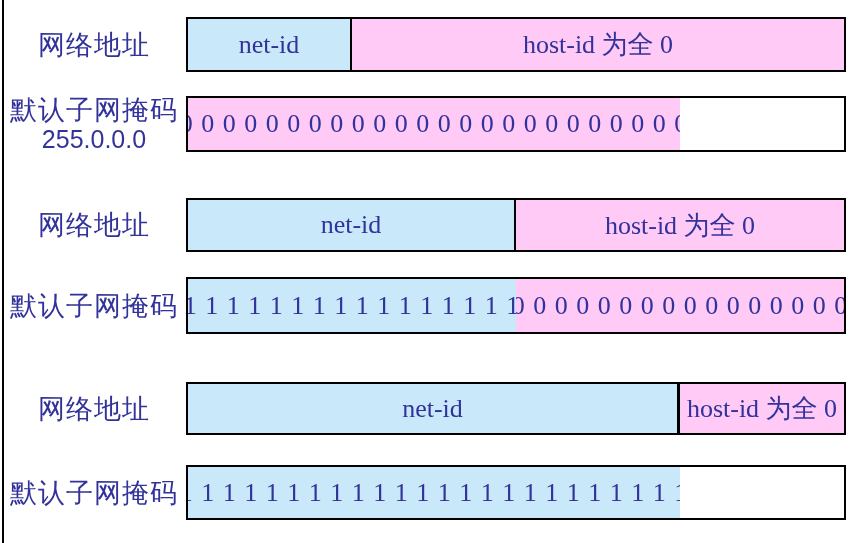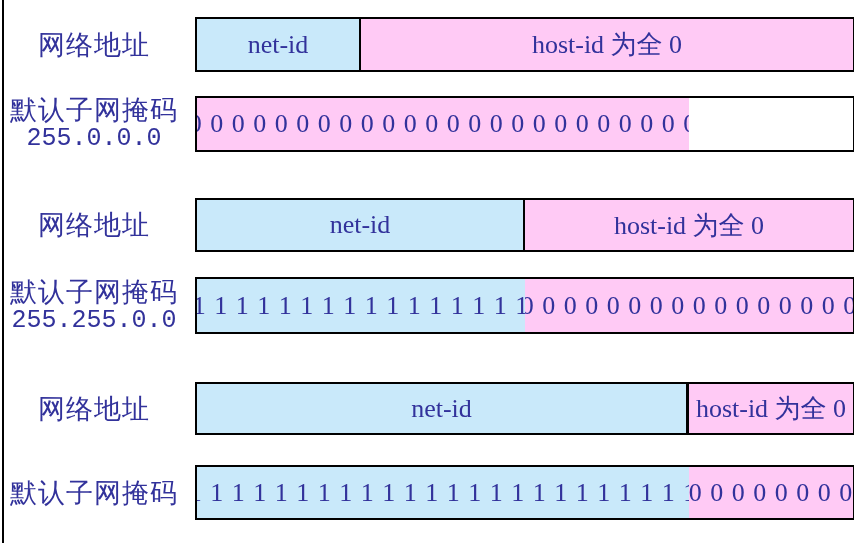--- a/index.html
+++ b/index.html
@@ -30,30 +30,29 @@
     left: 4px; width: 180px;
     top: 50%; transform: translateY(-50%);
     text-align: center;
     font-size: 27px;
     line-height: 1.12;
     letter-spacing: 1px;
   }
   .rlabel .mask-num {
     font-size: 25px;
     letter-spacing: 0;
-    font-family: Liberation Mono, monospace;
+    font-family: Liberation Sans, sans-serif;
   }
   
   .bar {
     position: absolute;
     left: 186px; width: 660px;
     top: 0; bottom: 0;
     border: 2px solid var(--border-black);
     display: flex;
-    margin-left: 9px;
   }
   .seg {
     height: 100%;
     display: flex;
     align-items: center;
     justify-content: center;
     overflow: hidden;
     white-space: nowrap;
   }
   .seg.blue { background: var(--net-blue); }
@@ -111,21 +110,20 @@
     </div>
     <div class="seg pink p50">
       <span class="seg-text">host-id 为全 0</span>
     </div>
   </div>
 </div>
 
 <div class="row" id="row-mask-2">
   <div class="rlabel">
     <div>默认子网掩码</div>
-    <div class="mask-num">255.255.0.0</div>
   </div>
   <div class="bar">
     <div class="seg blue p50 bits">1 1 1 1 1 1 1 1 1 1 1 1 1 1 1 1</div>
     <div class="seg pink p50 bits">0 0 0 0 0 0 0 0 0 0 0 0 0 0 0 0</div>
   </div>
 </div>
 
 <div class="row" id="row-addr-3">
   <div class="rlabel">网络地址</div>
   <div class="bar">
@@ -137,15 +135,14 @@
     </div>
   </div>
 </div>
 
 <div class="row" id="row-mask-3">
   <div class="rlabel">
     <div>默认子网掩码</div>
   </div>
   <div class="bar">
     <div class="seg blue p75 bits">1 1 1 1 1 1 1 1 1 1 1 1 1 1 1 1 1 1 1 1 1 1 1 1</div>
-    <div class="seg pink p25 bits">0 0 0 0 0 0 0 0</div>
   </div>
 </div>
 
 </body></html>

